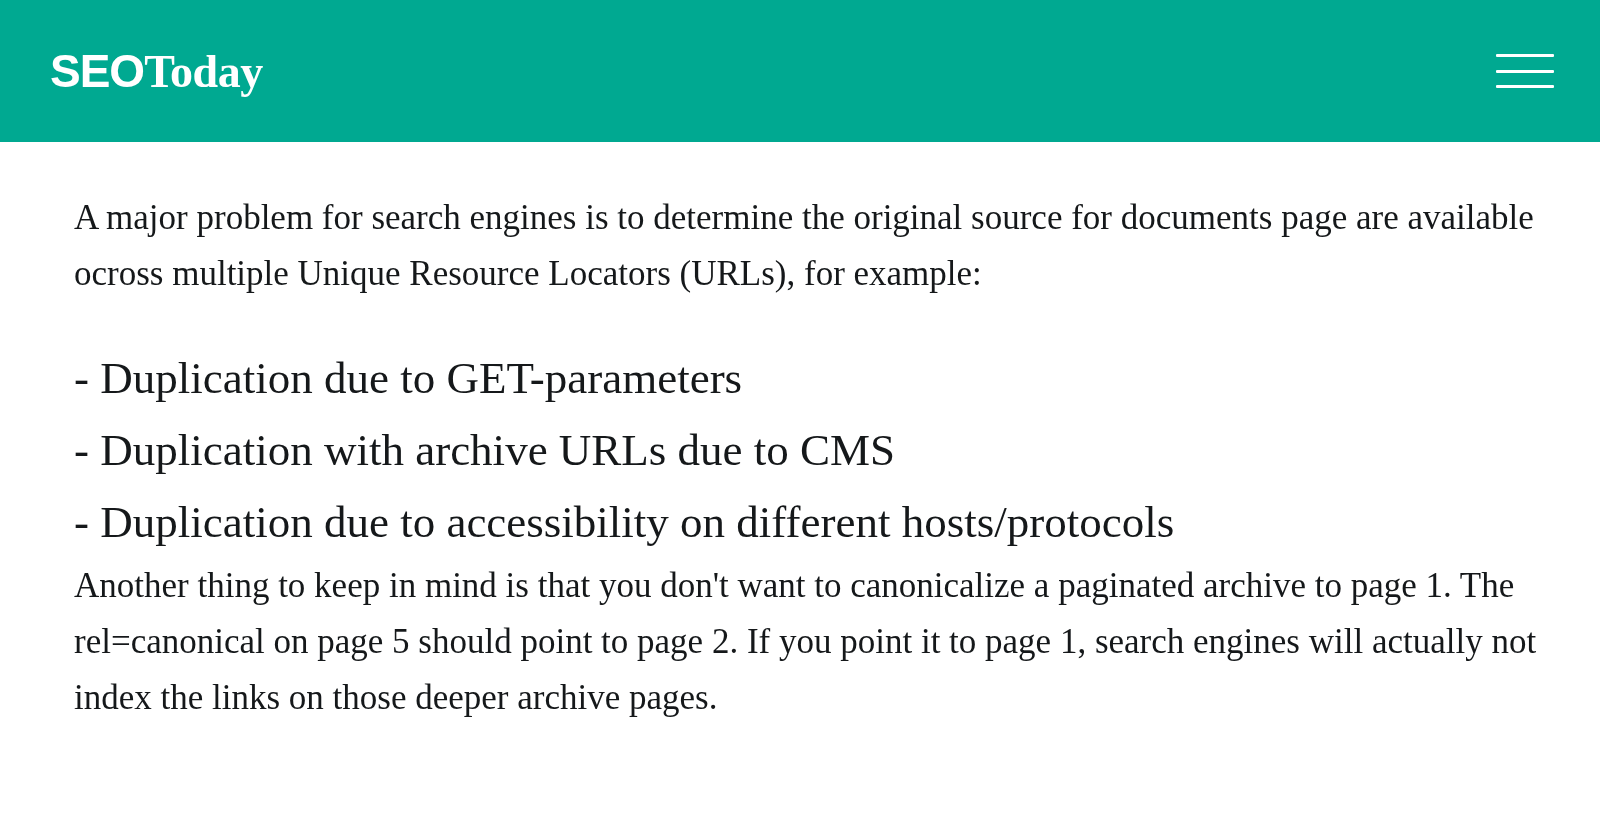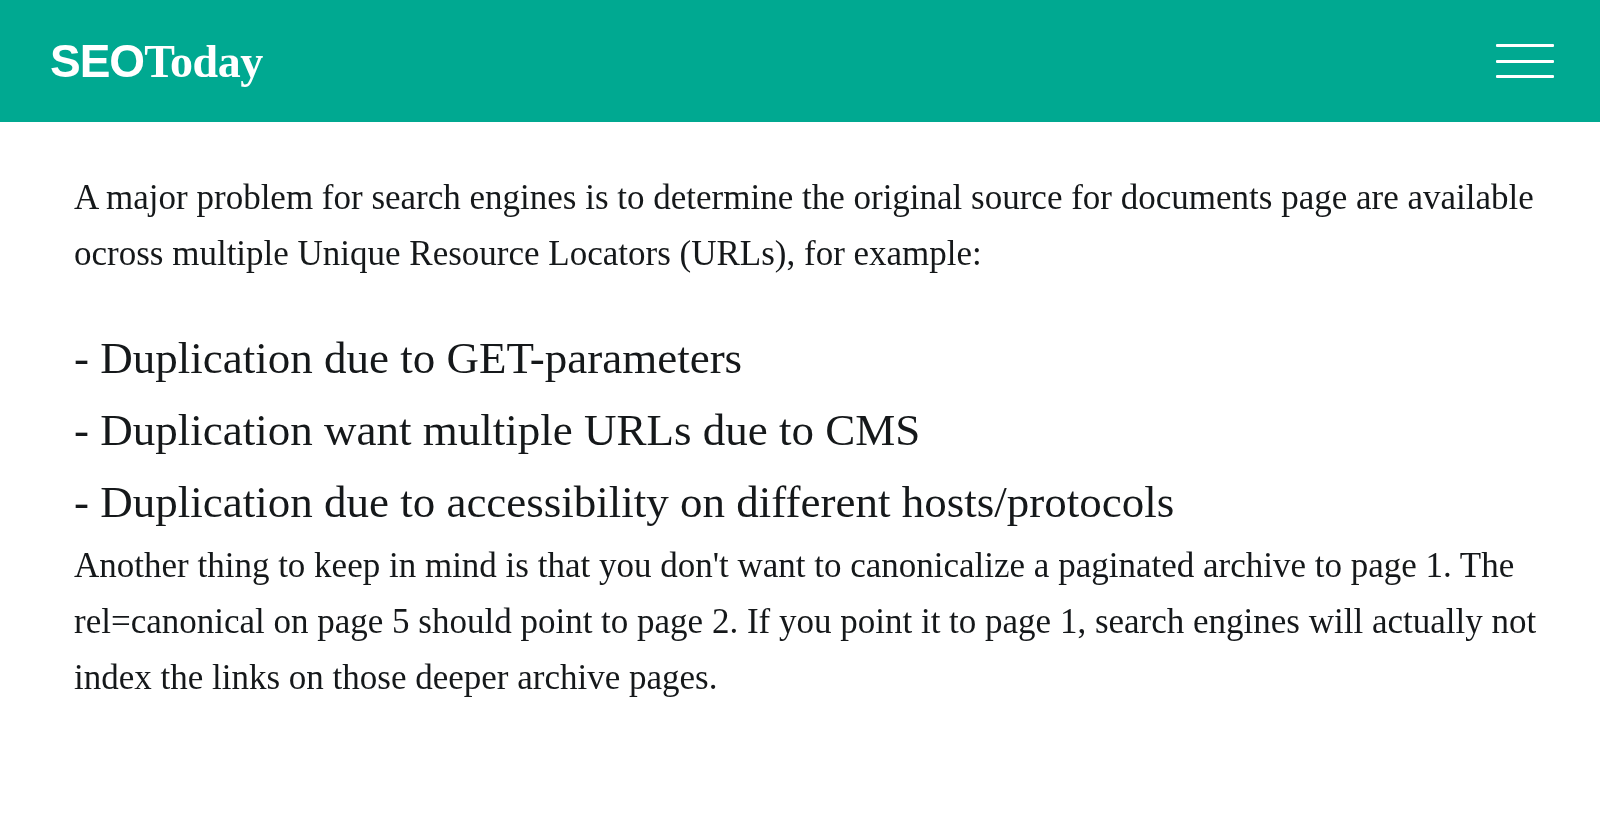--- a/index.html
+++ b/index.html
@@ -9,21 +9,21 @@
   body {
     width: 1600px;
     height: 819px;
     background: #ffffff;
     font-family: "Liberation Serif", serif;
     overflow: hidden;
   }
 
   
   .site-header {
-    height: 122px;
+    height: 142px;
     background: #00a991;
     display: flex;
     align-items: center;
     justify-content: space-between;
     padding: 0 46px 0 50px;
     box-sizing: border-box;
   }
   .brand {
     color: #ffffff;
     font-size: 46px;
@@ -97,18 +97,18 @@
     <span class="bar"></span>
     <span class="bar"></span>
   </button>
 </header>
 
 <main class="content">
   <p class="para">A major problem for search engines is to determine the original source for documents page are available ocross multiple Unique Resource Locators (URLs), for example:</p>
 
   <ul class="list">
     <li class="list-item">- Duplication due to GET-parameters</li>
-    <li class="list-item">- Duplication want multiple URLs due to CMS</li>
+    <li class="list-item">- Duplication with archive URLs due to CMS</li>
     <li class="list-item">- Duplication due to accessibility on different hosts/protocols</li>
   </ul>
 
   <p class="para">Another thing to keep in mind is that you don't want to canonicalize a paginated archive to page 1. The rel=canonical on page 5 should point to page 2. If you point it to page 1, search engines will actually not index the links on those deeper archive pages.</p>
 </main>
 
 </body></html>

